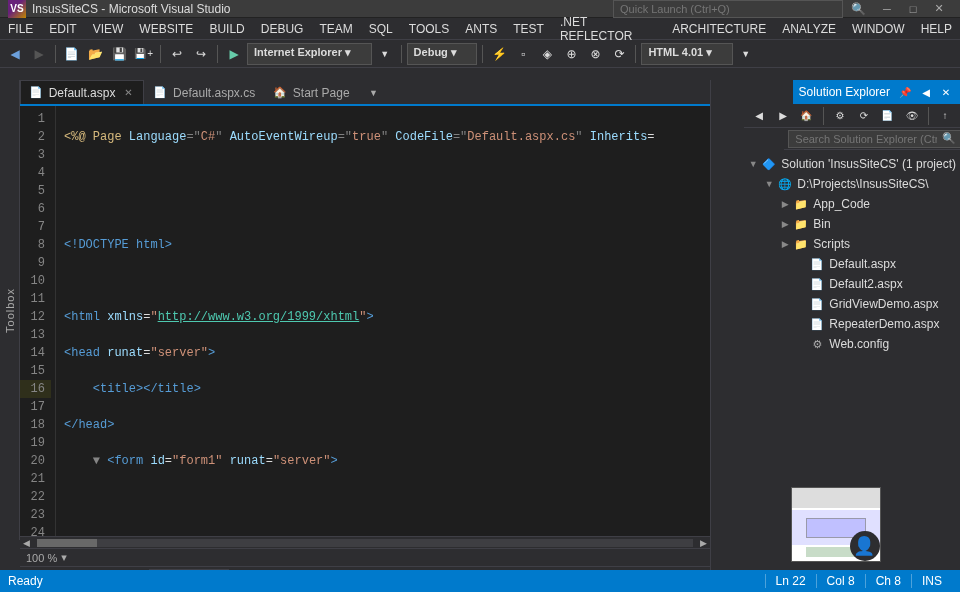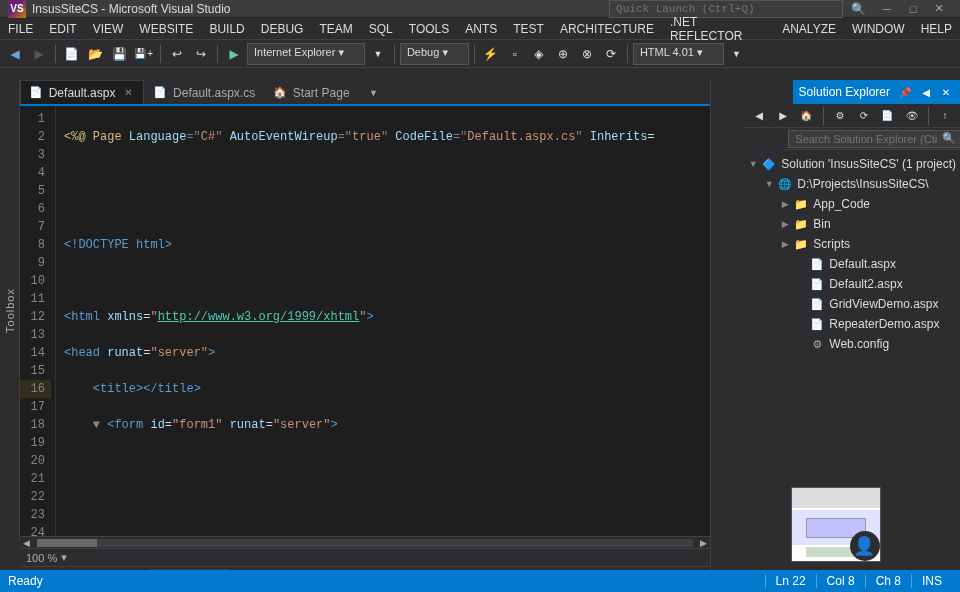--- a/index.html
+++ b/index.html
@@ -18,21 +18,21 @@
     }
     #title-bar .vs-icon {
       width: 18px; height: 18px; margin-right: 6px;
       background: linear-gradient(135deg, #68217a 40%, #c28800 100%);
       display: inline-block;
       font-size: 10px; color: white; text-align: center; line-height: 18px; font-weight: bold;
     }
     #title-bar .title { flex: 1; }
     #title-bar .quick-launch {
       background: #3c3c3c; border: 1px solid #555; color: #aaa;
-      padding: 2px 80px 2px 6px; font-size: 11px; margin-right: 8px; font-family: Liberation Mono, monospace;
+      padding: 2px 80px 2px 6px; font-size: 11px; margin-right: 8px;
     }
     #title-bar .window-controls { display: flex; gap: 0; }
     #title-bar .win-btn {
       width: 26px; height: 26px; display: flex; align-items: center; justify-content: center;
       cursor: pointer; font-size: 11px; color: #aaa;
     }
 
     
     #menu-bar {
       background: #2d2d30;
@@ -62,21 +62,21 @@
     }
     .tb-btn {
       width: 22px; height: 22px; display: flex; align-items: center; justify-content: center;
       cursor: pointer; color: #dcdcdc; font-size: 12px;
       border: 1px solid transparent;
     }
     .tb-sep { width: 1px; height: 18px; background: #555; margin: 0 3px; }
     .tb-dropdown {
       background: #3c3c3c; border: 1px solid #555; color: #dcdcdc;
       padding: 2px 20px 2px 6px; font-size: 11px; height: 22px;
-      cursor: pointer; position: relative;
+      cursor: pointer; position: relative; font-weight: bold;
     }
 
     
     #toolbox {
       position: absolute;
       left: 0; top: 80px;
       width: 20px;
       height: 460px;
       background: #2d2d30;
       border-right: 1px solid #3f3f46;
@@ -296,22 +296,22 @@
   <div class="menu-item">EDIT</div>
   <div class="menu-item">VIEW</div>
   <div class="menu-item">WEBSITE</div>
   <div class="menu-item">BUILD</div>
   <div class="menu-item">DEBUG</div>
   <div class="menu-item">TEAM</div>
   <div class="menu-item">SQL</div>
   <div class="menu-item">TOOLS</div>
   <div class="menu-item">ANTS</div>
   <div class="menu-item">TEST</div>
+  <div class="menu-item">.NET REFLECTOR</div>
   <div class="menu-item">ARCHITECTURE</div>
-  <div class="menu-item">.NET REFLECTOR</div>
   <div class="menu-item">ANALYZE</div>
   <div class="menu-item">WINDOW</div>
   <div class="menu-item">HELP</div>
 </div>
 
 <div id="toolbar">
   <div class="tb-btn" style="color:#6ca0dc;">◀</div>
   <div class="tb-btn" style="color:#555;">▶</div>
   <div class="tb-sep"></div>
   <div class="tb-btn">📄</div>
@@ -397,20 +397,21 @@
     </div>
     <div id="code-area">
 <span class="code-line"><span class="c-directive">&lt;%@ Page</span> <span class="c-attr">Language</span><span class="c-gray">="</span><span class="c-val">C#</span><span class="c-gray">"</span> <span class="c-attr">AutoEventWireup</span><span class="c-gray">="</span><span class="c-val">true</span><span class="c-gray">"</span> <span class="c-attr">CodeFile</span><span class="c-gray">="</span><span class="c-val">Default.aspx.cs</span><span class="c-gray">"</span> <span class="c-attr">Inherits</span>=</span>
 <span class="code-line"></span>
 <span class="code-line"></span>
 <span class="code-line"><span class="c-html">&lt;!DOCTYPE html&gt;</span></span>
 <span class="code-line"></span>
 <span class="code-line"><span class="c-html">&lt;html</span> <span class="c-attr">xmlns</span>=<span class="c-string">"<span class="c-url">http://www.w3.org/1999/xhtml</span>"</span><span class="c-html">&gt;</span></span>
 <span class="code-line"><span class="c-html">&lt;head</span> <span class="c-attr">runat</span>=<span class="c-string">"server"</span><span class="c-html">&gt;</span></span>
 <span class="code-line">    <span class="c-html">&lt;title&gt;&lt;/title&gt;</span></span>
+<span class="code-line"><span class="c-html">&lt;/head&gt;</span></span>
 <span class="code-line">    <span class="c-collapse">▼</span> <span class="c-html">&lt;form</span> <span class="c-attr">id</span>=<span class="c-string">"form1"</span> <span class="c-attr">runat</span>=<span class="c-string">"server"</span><span class="c-html">&gt;</span></span>
 
 
 
 
 
 
 
 
 

